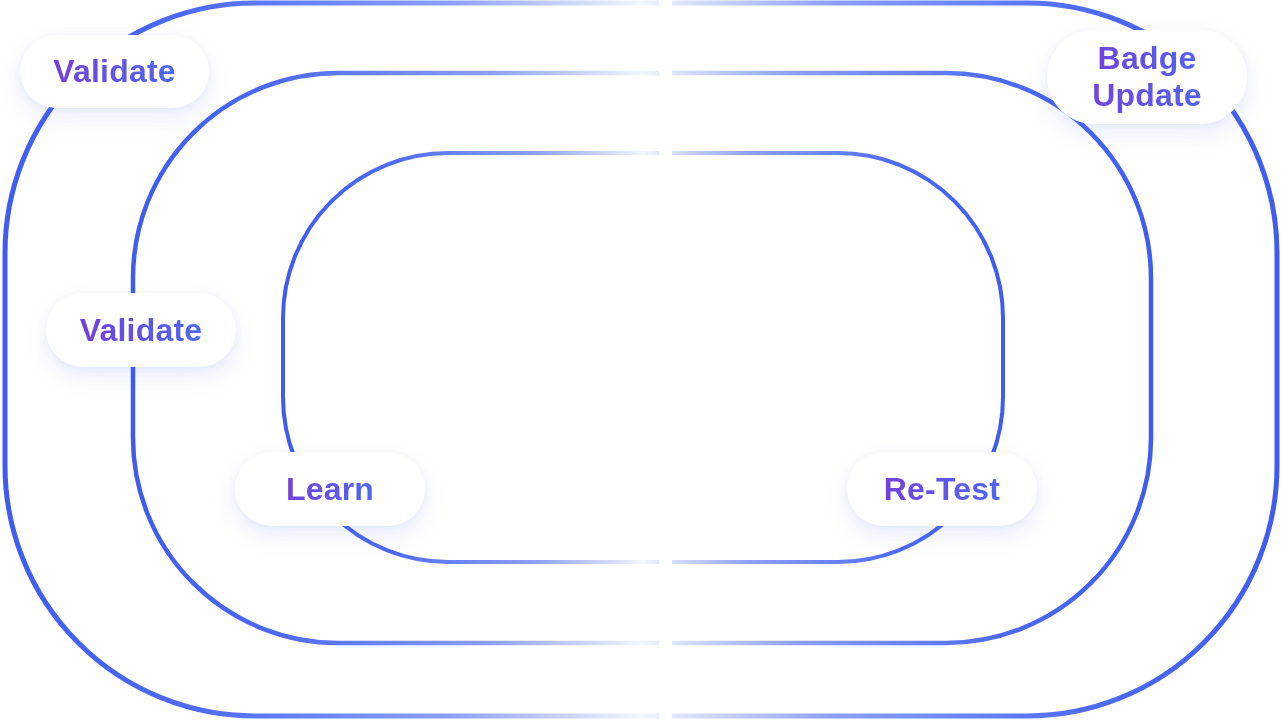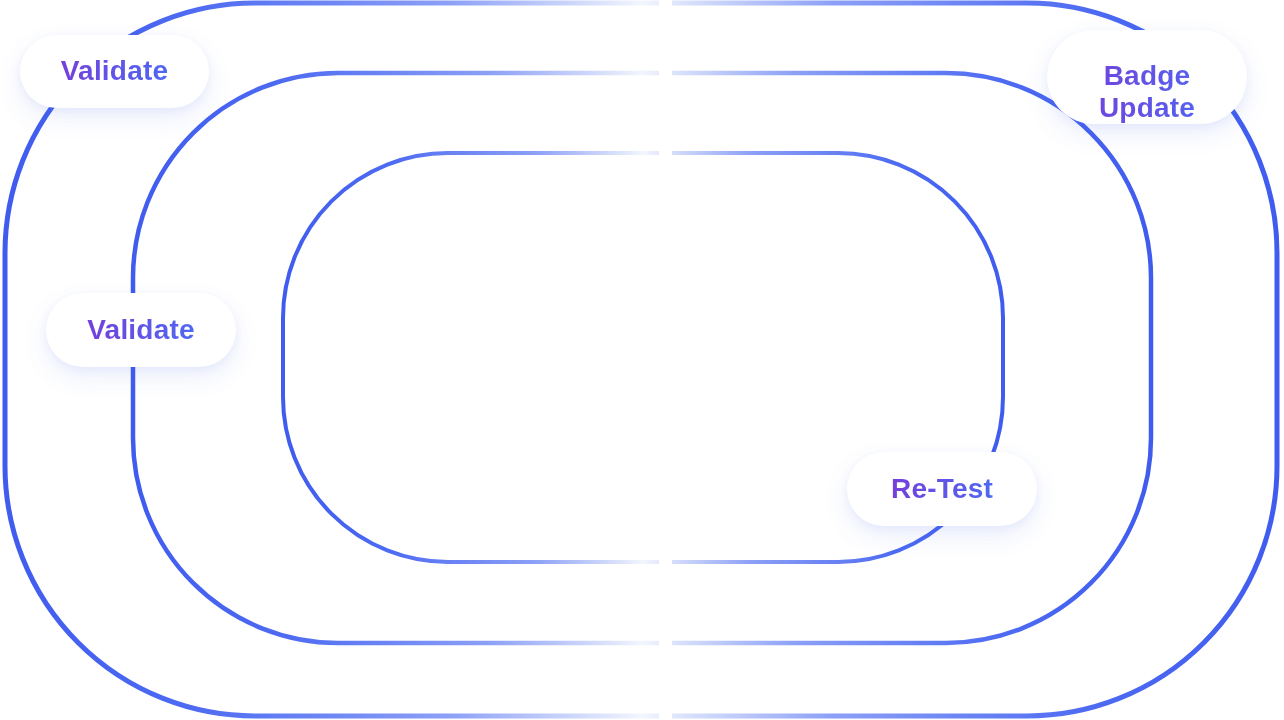--- a/index.html
+++ b/index.html
@@ -27,32 +27,32 @@
     position: absolute;
     display: flex;
     align-items: center;
     justify-content: center;
     background: #ffffff;
     border-radius: 999px;
     box-shadow: 0 10px 26px rgba(73, 96, 222, 0.10), 0 3px 8px rgba(73, 96, 222, 0.07);
     text-align: center;
   }
   .pill-label {
-    font-size: 28px;
+    font-size: 32px;
     font-weight: 700;
     letter-spacing: 0.2px;
     line-height: 1.15;
     color: #5A53E0;
     background: linear-gradient(90deg, #7440DB 0%, #4E68F2 100%);
     -webkit-background-clip: text;
     background-clip: text;
     -webkit-text-fill-color: transparent;
   }
   .pill-validate     { left: 20px;   top: 35px;  width: 189px; height: 73px; }
-  .pill-badge-update { left: 1047px; top: 30px;  width: 200px; height: 94px; padding: 0 26px; box-sizing: border-box; align-items: flex-end; }
+  .pill-badge-update { left: 1047px; top: 30px;  width: 200px; height: 94px; padding: 0 26px; box-sizing: border-box; }
   .pill-feedback     { left: 46px;   top: 293px; width: 190px; height: 74px; }
   .pill-progress     { left: 1046px; top: 293px; width: 190px; height: 74px; }
   .pill-learn        { left: 235px;  top: 452px; width: 190px; height: 74px; }
   .pill-retest       { left: 847px;  top: 452px; width: 190px; height: 74px; justify-content: center; }
 </style>
 </head>
 <body>
 
 <div class="stage">
 
@@ -82,18 +82,21 @@
 
   <div class="pill pill-badge-update">
     <span class="pill-label">Badge Update</span>
   </div>
 
   <div class="pill pill-feedback">
     <span class="pill-label">Validate</span>
   </div>
 
 
+  <div class="pill pill-learn">
+    <span class="pill-label">Learn</span>
+  </div>
 
   <div class="pill pill-retest">
     <span class="pill-label">Re-Test</span>
   </div>
 
 </div>
 
 </body></html>

